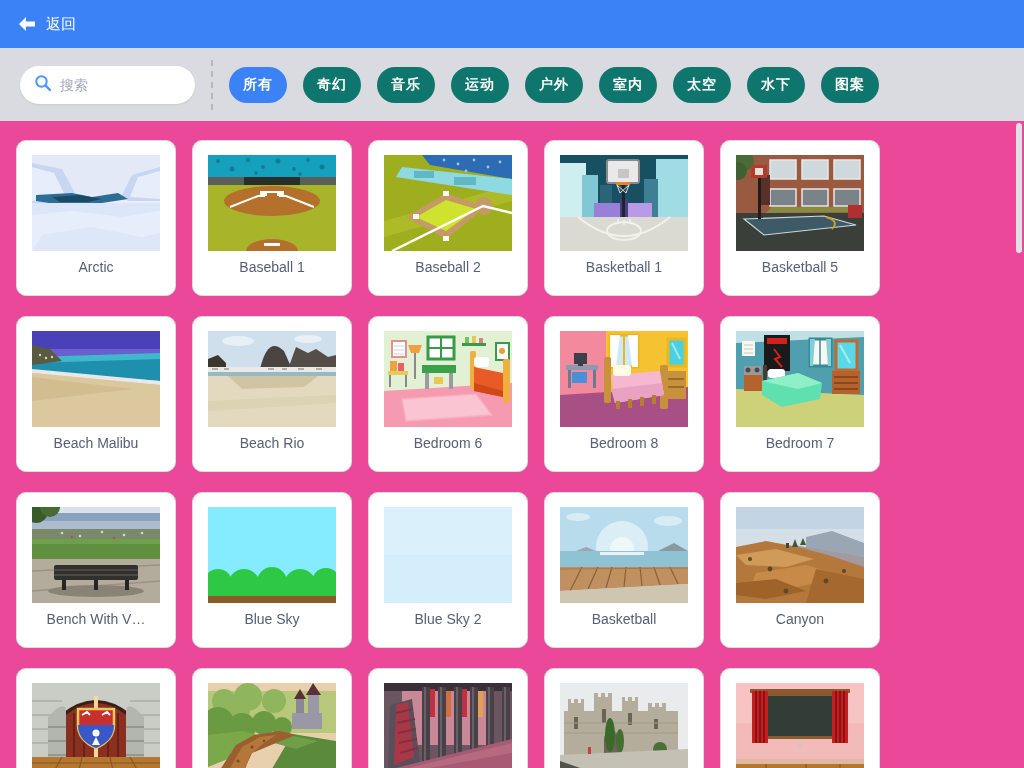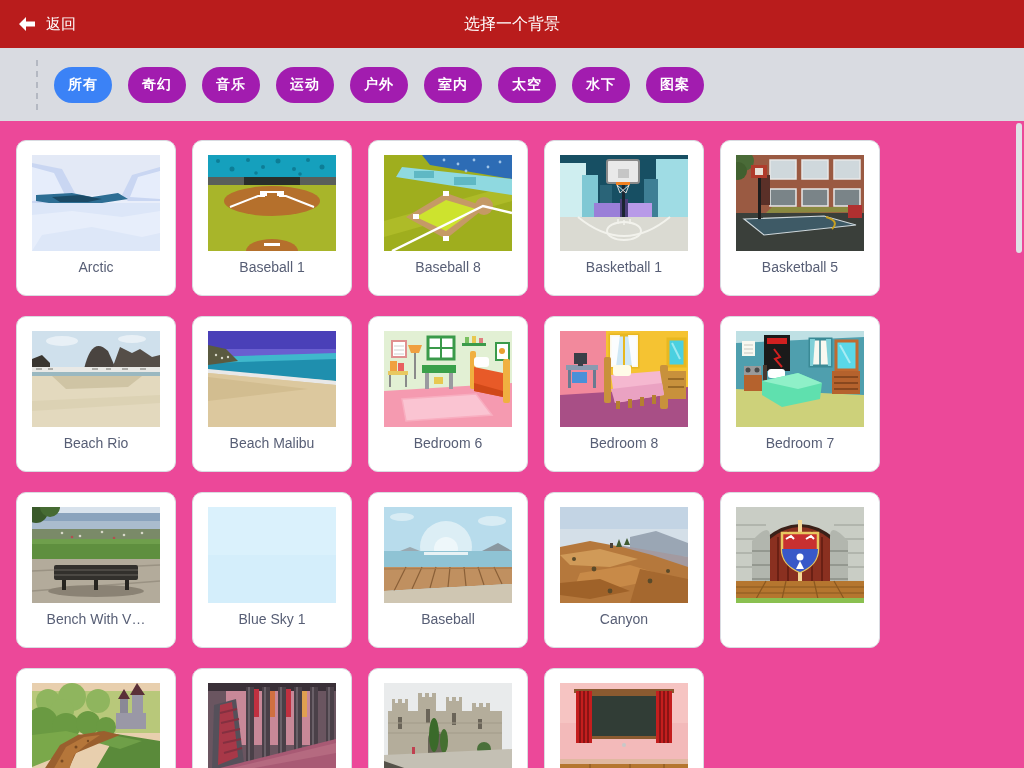--- a/index.html
+++ b/index.html
@@ -1,32 +1,32 @@
 <!DOCTYPE html>
 <html><head>
 <meta charset="utf-8">
 <style>
   * { margin:0; padding:0; box-sizing:border-box; }
   html,body { width:1024px; height:768px; overflow:hidden; font-family:"Liberation Sans", sans-serif; background:#f2f3f5; }
 
   
-  .topbar { position:relative; height:48px; background:#b91c1c; display:flex; align-items:center; }
+  .topbar { position:relative; height:48px; background:#3b82f6; display:flex; align-items:center; }
   .back-btn { display:flex; align-items:center; gap:10px; padding:0 16px 0 18px; height:100%; cursor:pointer; }
   .back-btn svg { display:block; }
   .back-label { color:#ffffff; font-size:15px; }
   .topbar-title { position:absolute; left:0; right:0; text-align:center; color:#ffffff; font-size:16px; font-weight:500; pointer-events:none; }
 
   
   .filterbar { height:73px; background:#d9dbe1; display:flex; align-items:center; padding-left:20px; }
   .searchbox { width:175px; height:38px; background:#ffffff; border-radius:19px; display:flex; align-items:center; padding:0 12px 0 14px; box-shadow:0 1px 2px rgba(0,0,0,0.08); }
   .searchbox svg { flex:0 0 auto; margin-right:8px; }
   .searchbox input { border:none; outline:none; width:110px; font-size:14px; color:#3a3f4c; background:transparent; font-family:"Liberation Sans", sans-serif; }
   .searchbox input::placeholder { color:#a2a8ba; }
   .v-divider { height:50px; border-left:2px dashed #b4b8c2; margin:0 16px; }
-  .cat-btn { height:36px; padding:0 14px; margin-right:16px; border:none; border-radius:18px; background:#a21caf; color:#ffffff; font-size:14px; font-weight:bold; cursor:pointer; font-family:"Liberation Sans", sans-serif; letter-spacing:1px; }
+  .cat-btn { height:36px; padding:0 14px; margin-right:16px; border:none; border-radius:18px; background:#0f766e; color:#ffffff; font-size:14px; font-weight:bold; cursor:pointer; font-family:"Liberation Sans", sans-serif; letter-spacing:1px; }
   .cat-btn.active { background:#3b82f6; }
 
   
   .content { position:relative; height:647px; overflow:hidden; background:#ec4899; }
   .grid { display:grid; grid-template-columns:repeat(5,160px); column-gap:16px; row-gap:20px; padding:19px 0 0 16px; }
   .card { width:160px; height:156px; background:#ffffff; border:1px solid #d9dbe1; border-radius:10px; cursor:pointer; overflow:hidden; }
   .thumb { width:128px; height:96px; margin:14px auto 0 auto; }
   .thumb svg { display:block; width:128px; height:96px; }
   .card-label { margin-top:8px; text-align:center; font-size:14px; color:#575e75; white-space:nowrap; overflow:hidden; }
 
@@ -37,24 +37,32 @@
 
 <div class="topbar">
   <div class="back-btn">
     <span>
       <svg width="18" height="16" viewBox="0 0 18 16">
           <polygon points="8,1 1,8 8,15 8,10.6 17,10.6 17,5.4 8,5.4" fill="#ffffff"></polygon>
         </svg>
     </span>
     <span class="back-label">返回</span>
   </div>
-  <div class="topbar-title">选择一个背景</div>
 </div>
 
 <div class="filterbar">
+  <div class="searchbox">
+    <span>
+      <svg width="18" height="18" viewBox="0 0 18 18">
+          <circle cx="7.5" cy="7.5" r="5.2" fill="none" stroke="#4c97ff" stroke-width="2"></circle>
+          <line x1="11.6" y1="11.6" x2="16" y2="16" stroke="#4c97ff" stroke-width="2.4" stroke-linecap="round"></line>
+        </svg>
+    </span>
+    <input type="text" placeholder="搜索" style="">
+  </div>
   <div class="v-divider"></div>
   <button class="cat-btn active">所有</button>
   <button class="cat-btn">奇幻</button>
   <button class="cat-btn">音乐</button>
   <button class="cat-btn">运动</button>
   <button class="cat-btn">户外</button>
   <button class="cat-btn">室内</button>
   <button class="cat-btn">太空</button>
   <button class="cat-btn">水下</button>
   <button class="cat-btn">图案</button>
@@ -131,21 +139,21 @@
             <rect x="70" y="22" width="22" height="8" fill="#5fb8c4"></rect>
             <polygon points="22,62 62,38 102,52 62,84" fill="#c59a66"></polygon>
             <polygon points="32,62 62,45 92,54 62,76" fill="#cde32e"></polygon>
             <circle cx="100" cy="51" r="9" fill="#c59a66"></circle>
             <path d="M128,58 L99,51 L8,96" fill="none" stroke="#ffffff" stroke-width="2.5"></path>
             <rect x="59" y="36" width="6" height="5" fill="#ffffff"></rect>
             <rect x="29" y="59" width="6" height="5" fill="#ffffff"></rect>
             <rect x="59" y="81" width="6" height="5" fill="#ffffff"></rect>
           </svg>
     </div>
-    <div class="card-label">Baseball 8</div>
+    <div class="card-label">Baseball 2</div>
   </div>
 
   <div class="card">
     <div class="thumb">
       <svg viewBox="0 0 128 96">
             <rect width="128" height="96" fill="#174f63"></rect>
             <rect x="0" y="8" width="26" height="54" fill="#cfeef0"></rect>
             <rect x="22" y="20" width="16" height="42" fill="#7fc8d4"></rect>
             <rect x="96" y="4" width="32" height="58" fill="#9fdce4"></rect>
             <rect x="84" y="24" width="14" height="38" fill="#3e7f95"></rect>
@@ -193,58 +201,58 @@
             <rect x="19" y="13" width="8" height="7" fill="#e8e0d8"></rect>
             <rect x="112" y="50" width="14" height="13" fill="#b03030"></rect>
           </svg>
     </div>
     <div class="card-label">Basketball 5</div>
   </div>
 
   <div class="card">
     <div class="thumb">
       <svg viewBox="0 0 128 96">
+            <rect width="128" height="96" fill="#dcc89e"></rect>
+            <rect width="128" height="36" fill="#6a5fd0"></rect>
+            <rect width="128" height="18" fill="#4a40b8"></rect>
+            <polygon points="0,28 128,24 128,50 0,40" fill="#1f8fae"></polygon>
+            <polygon points="0,26 128,22 128,28 0,32" fill="#3fb8cc"></polygon>
+            <polygon points="0,38 128,50 128,54 0,42" fill="#e8e8e8"></polygon>
+            <polygon points="0,14 18,18 30,30 0,34" fill="#5a5a40"></polygon>
+            <g fill="#d8d8c8">
+              <circle cx="8" cy="24" r="1.2"></circle>
+              <circle cx="14" cy="27" r="1.2"></circle>
+              <circle cx="20" cy="26" r="1.2"></circle>
+            </g>
+            <polygon points="0,42 128,54 128,96 0,96" fill="#dcc89e"></polygon>
+            <polygon points="0,46 100,58 0,70" fill="#d2bd90"></polygon>
+          </svg>
+    </div>
+    <div class="card-label">Beach Malibu</div>
+  </div>
+
+  <div class="card">
+    <div class="thumb">
+      <svg viewBox="0 0 128 96">
             <rect width="128" height="96" fill="#e3d9be"></rect>
             <rect width="128" height="42" fill="#cfe0ec"></rect>
             <ellipse cx="30" cy="10" rx="16" ry="5" fill="#e8f0f6"></ellipse>
             <ellipse cx="100" cy="8" rx="14" ry="4" fill="#e8f0f6"></ellipse>
             <path d="M52,38 Q60,4 76,20 L84,38 Z" fill="#4a4440"></path>
             <polygon points="80,38 88,16 100,22 108,18 120,26 128,24 128,38" fill="#554e48"></polygon>
             <polygon points="0,28 10,24 18,32 18,40 0,40" fill="#3a3630"></polygon>
             <rect y="36" width="128" height="5" fill="#e9e9e6"></rect>
             <path d="M4,38 h6 M16,38 h5 M60,38 h6 M74,38 h5 M90,38 h6 M108,38 h6" stroke="#9a9a96" stroke-width="1.5"></path>
             <rect y="41" width="128" height="4" fill="#9ab8c0"></rect>
             <rect y="45" width="128" height="51" fill="#e3d9be"></rect>
             <polygon points="20,45 110,45 96,56 34,58" fill="#cfc4a4"></polygon>
             <polygon points="0,70 128,64 128,72 0,80" fill="#dcd2b4"></polygon>
           </svg>
     </div>
     <div class="card-label">Beach Rio</div>
-  </div>
-
-  <div class="card">
-    <div class="thumb">
-      <svg viewBox="0 0 128 96">
-            <rect width="128" height="96" fill="#dcc89e"></rect>
-            <rect width="128" height="36" fill="#6a5fd0"></rect>
-            <rect width="128" height="18" fill="#4a40b8"></rect>
-            <polygon points="0,28 128,24 128,50 0,40" fill="#1f8fae"></polygon>
-            <polygon points="0,26 128,22 128,28 0,32" fill="#3fb8cc"></polygon>
-            <polygon points="0,38 128,50 128,54 0,42" fill="#e8e8e8"></polygon>
-            <polygon points="0,14 18,18 30,30 0,34" fill="#5a5a40"></polygon>
-            <g fill="#d8d8c8">
-              <circle cx="8" cy="24" r="1.2"></circle>
-              <circle cx="14" cy="27" r="1.2"></circle>
-              <circle cx="20" cy="26" r="1.2"></circle>
-            </g>
-            <polygon points="0,42 128,54 128,96 0,96" fill="#dcc89e"></polygon>
-            <polygon points="0,46 100,58 0,70" fill="#d2bd90"></polygon>
-          </svg>
-    </div>
-    <div class="card-label">Beach Malibu</div>
   </div>
 
   <div class="card">
     <div class="thumb">
       <svg viewBox="0 0 128 96">
             <rect width="128" height="96" fill="#e2f0d4"></rect>
             <polygon points="0,60 128,52 128,96 0,96" fill="#f59ab0"></polygon>
             <polygon points="18,68 92,63 108,84 22,90" fill="#fac4d2" stroke="#f8aec0" stroke-width="1.5"></polygon>
             <rect x="44" y="6" width="26" height="22" fill="#ffffff" stroke="#3a9a4a" stroke-width="3"></rect>
             <line x1="57" y1="6" x2="57" y2="28" stroke="#3a9a4a" stroke-width="2"></line>
@@ -367,50 +375,67 @@
             <rect x="30" y="73" width="4" height="10" fill="#26241f"></rect>
             <rect x="62" y="73" width="4" height="10" fill="#26241f"></rect>
             <rect x="93" y="73" width="4" height="10" fill="#26241f"></rect>
             <circle cx="4" cy="4" r="12" fill="#3a5a2a"></circle>
             <circle cx="18" cy="0" r="10" fill="#466b33"></circle>
           </svg>
     </div>
     <div class="card-label">Bench With V…</div>
   </div>
 
+  <div class="card">
+    <div class="thumb">
+      <svg viewBox="0 0 128 96">
+            <rect width="128" height="96" fill="#85ecff"></rect>
+            <g fill="#2ec845">
+              <circle cx="10" cy="76" r="14"></circle>
+              <circle cx="36" cy="78" r="16"></circle>
+              <circle cx="64" cy="75" r="15"></circle>
+              <circle cx="92" cy="78" r="16"></circle>
+              <circle cx="118" cy="75" r="14"></circle>
+            </g>
+            <rect y="78" width="128" height="12" fill="#2ec845"></rect>
+            <rect y="89" width="128" height="7" fill="#8a5a28"></rect>
+          </svg>
+    </div>
+    <div class="card-label">Blue Sky</div>
+  </div>
 
   <div class="card">
     <div class="thumb">
       <svg viewBox="0 0 128 96">
             <rect width="128" height="96" fill="#d4eefb"></rect>
             <rect width="128" height="48" fill="#daf1fc"></rect>
           </svg>
     </div>
-    <div class="card-label">Blue Sky 1</div>
+    <div class="card-label">Blue Sky 2</div>
   </div>
 
   <div class="card">
     <div class="thumb">
       <svg viewBox="0 0 128 96">
             <rect width="128" height="96" fill="#b8dcec"></rect>
             <circle cx="62" cy="40" r="26" fill="#dceef5"></circle>
             <circle cx="62" cy="42" r="12" fill="#eef7fa"></circle>
             <ellipse cx="18" cy="10" rx="12" ry="4" fill="#d8ecf4"></ellipse>
             <ellipse cx="108" cy="14" rx="14" ry="5" fill="#d8ecf4"></ellipse>
             <rect y="44" width="128" height="16" fill="#8fc3d4"></rect>
             <polygon points="98,44 114,36 128,44" fill="#8a98a0"></polygon>
             <polygon points="16,44 26,40 36,44" fill="#9aa8b0"></polygon>
             <rect x="40" y="45" width="44" height="3" fill="#e8f2f5"></rect>
             <polygon points="0,60 128,60 128,77 0,84" fill="#c09060"></polygon>
             <path d="M10,84 L22,60 M28,82 L38,60 M46,81 L52,60 M64,80 L66,60 M82,79 L80,60 M100,78 L94,60 M118,77 L110,60" stroke="#8a6038" stroke-width="1.2"></path>
             <line x1="0" y1="62" x2="128" y2="61" stroke="#a87848" stroke-width="1"></line>
             <polygon points="0,84 128,77 128,96 0,96" fill="#cfc6b2"></polygon>
           </svg>
     </div>
-    <div class="card-label">Baseball</div>
+    <div class="card-label">Basketball</div>
   </div>
 
   <div class="card">
     <div class="thumb">
       <svg viewBox="0 0 128 96">
             <rect width="128" height="96" fill="#c3d4e4"></rect>
             <rect y="22" width="128" height="22" fill="#d4dfe8"></rect>
             <polygon points="70,30 96,24 128,36 128,50 70,46" fill="#9aa6b4"></polygon>
             <polygon points="58,38 128,50 128,62 58,54" fill="#a39aa0"></polygon>
             <polygon points="0,40 30,34 62,40 92,48 128,60 128,96 0,96" fill="#b5783c"></polygon>

